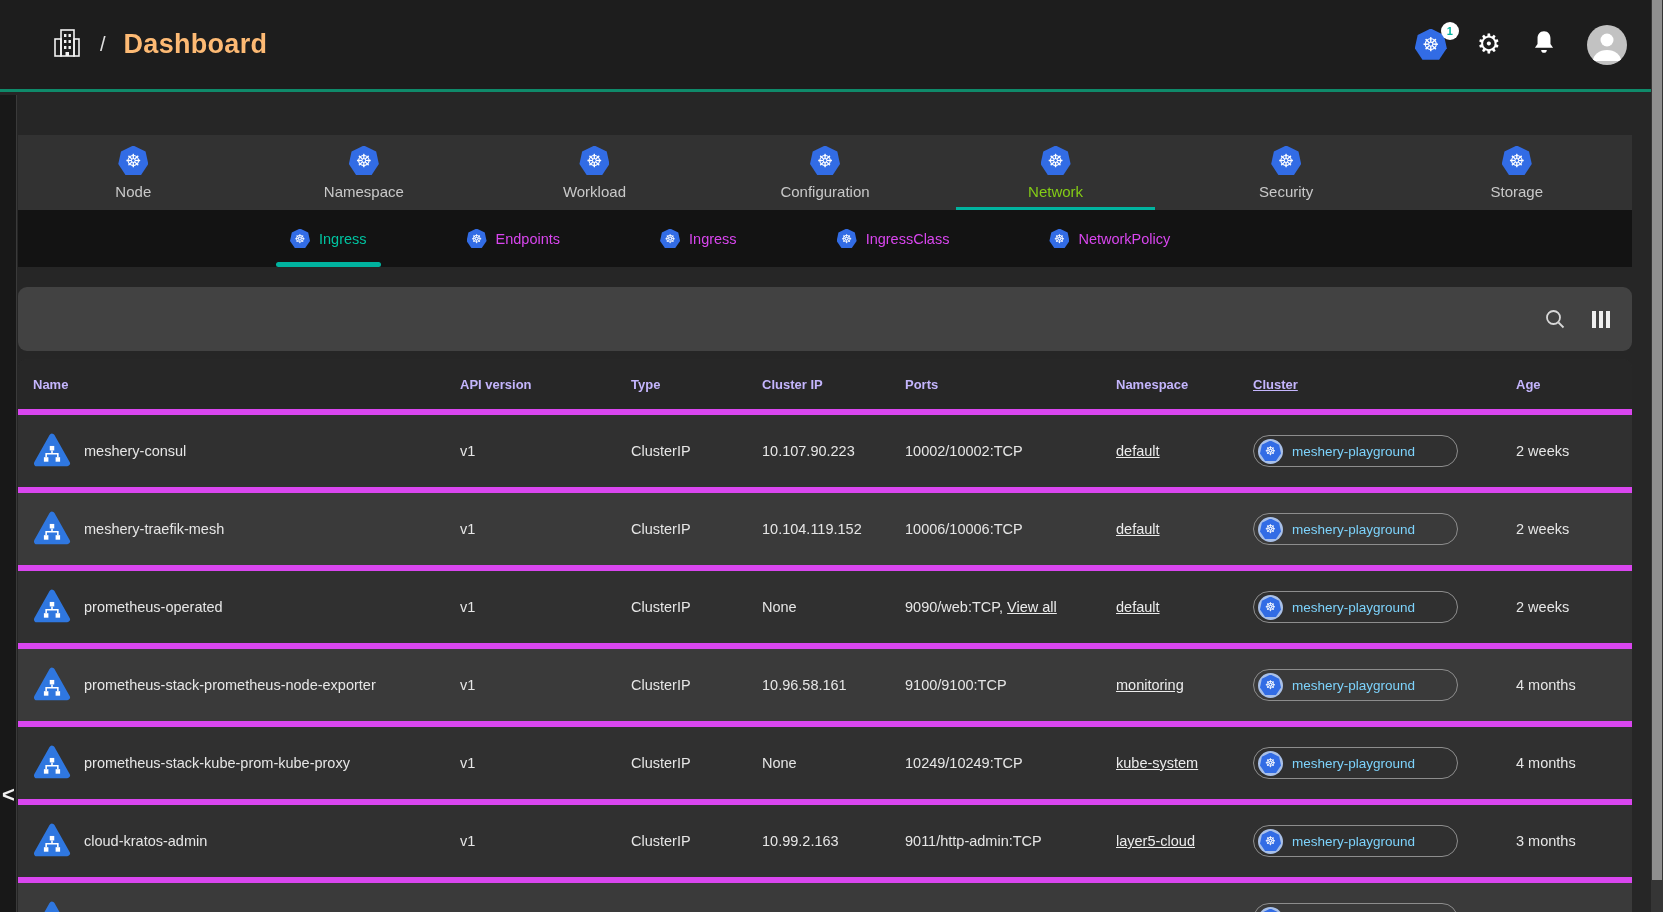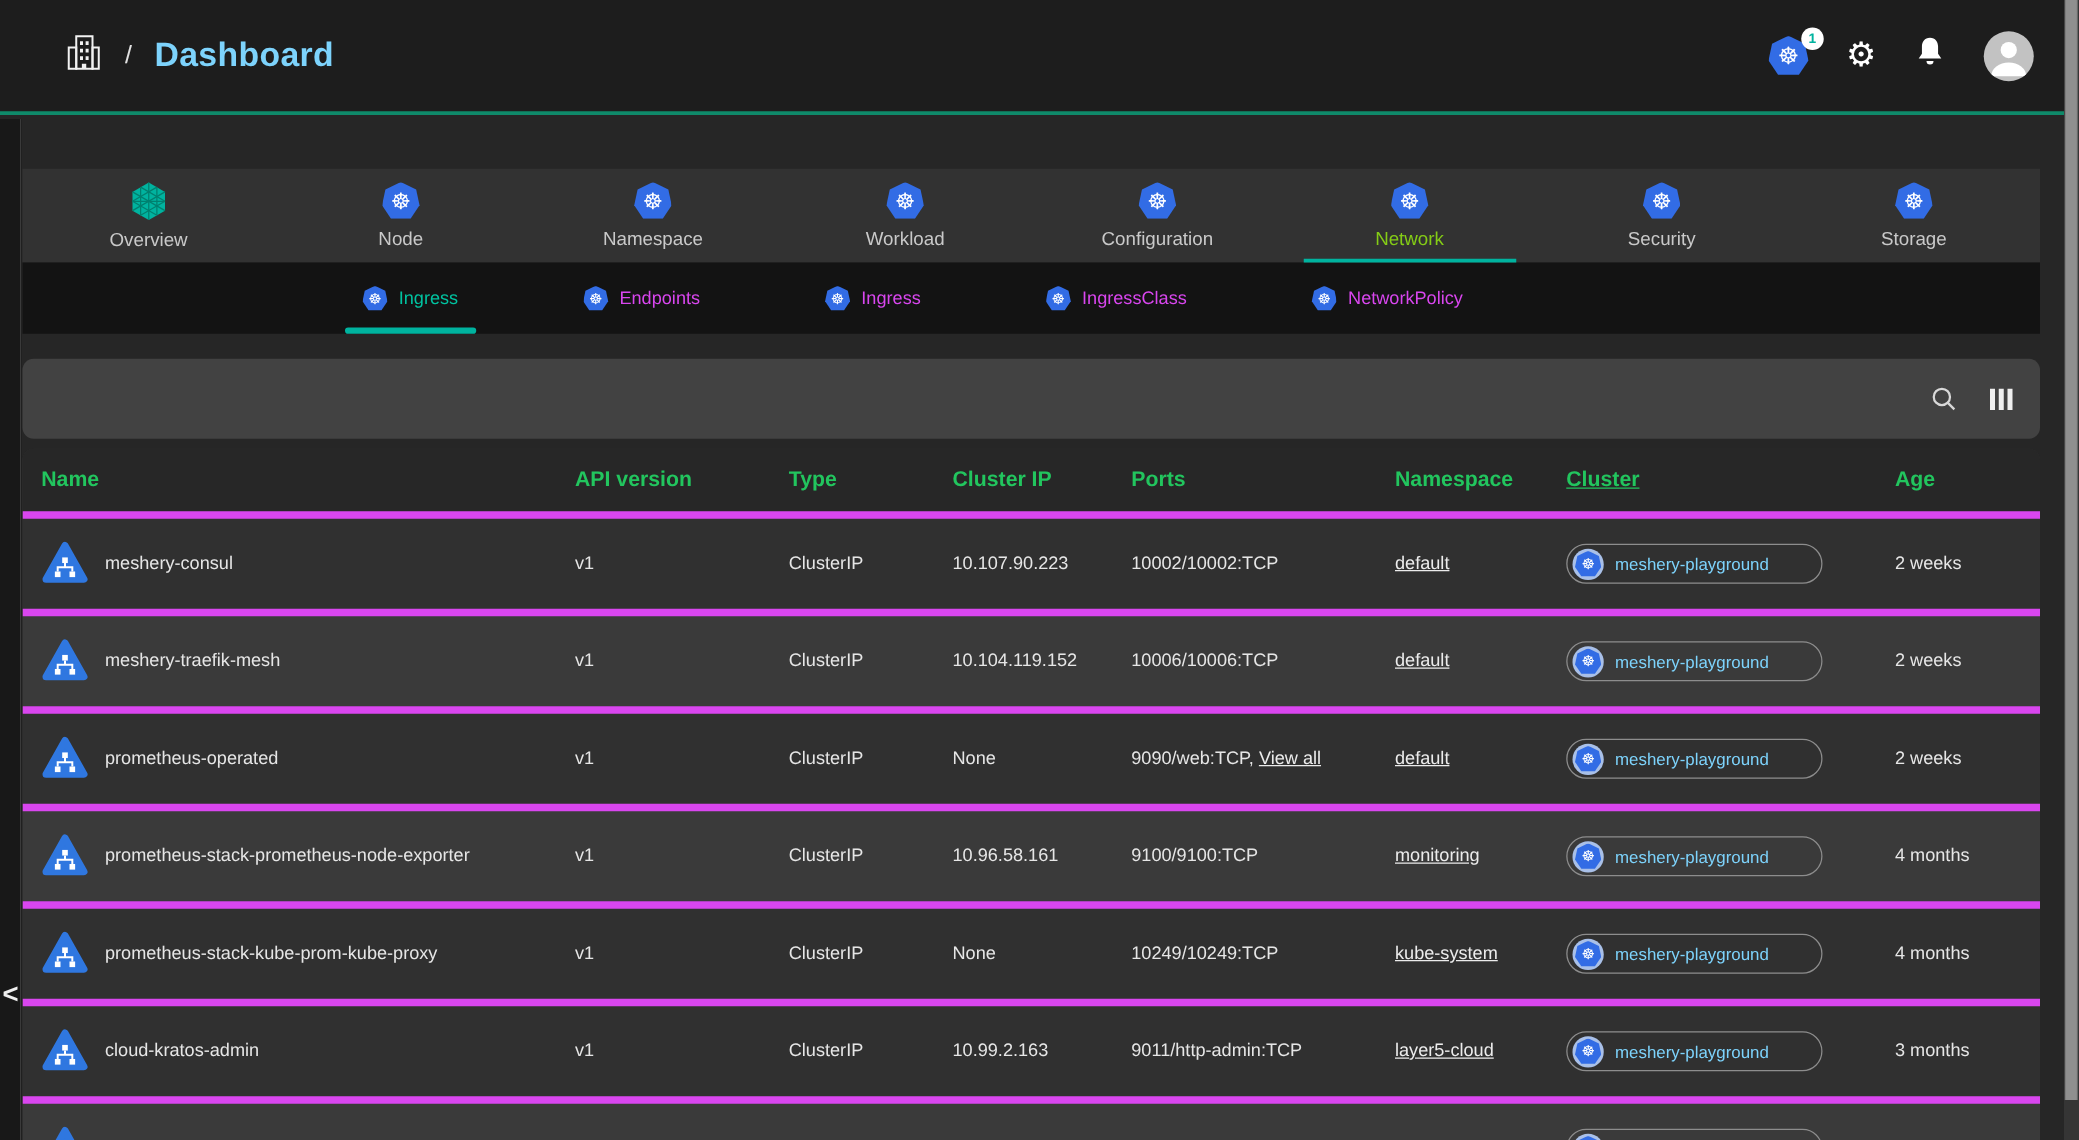--- a/index.html
+++ b/index.html
@@ -4,21 +4,21 @@
 <style>
   * { margin:0; padding:0; box-sizing:border-box; }
   html,body { width:1663px; height:912px; overflow:hidden; background:#262626;
     font-family:"Liberation Sans", sans-serif; color:#e6e6e6; }
 
   
   .topbar { position:relative; height:92px; background:#1d1d1d;
     border-bottom:3px solid #0f8a6a; display:flex; align-items:center; padding:0 36px 0 52px; }
   .crumb { display:flex; align-items:center; gap:18px; }
   .crumb .slash { color:#e0e0e0; font-size:20px; }
-  .crumb .title { color:#7dd3fc; font-size:27px; font-weight:bold; letter-spacing:.3px; }
+  .crumb .title { color:#fdba74; font-size:27px; font-weight:bold; letter-spacing:.3px; }
   .topbar-right { margin-left:auto; display:flex; align-items:center; gap:30px; }
 
   .hepta { display:inline-flex; align-items:center; justify-content:center;
     background:#326CE5; color:#fff;
     clip-path:polygon(50% 0%, 91% 20%, 100% 62%, 76% 98%, 24% 98%, 0% 62%, 9% 20%); }
   .hepta-lg { width:32px; height:32px; font-size:19px; }
   .hepta-md { width:30px; height:30px; font-size:18px; }
   .hepta-sm { width:20px; height:20px; font-size:12px; }
 
   .ctx-wrap { position:relative; }
@@ -62,21 +62,21 @@
   
   .toolbar { margin-top:20px; height:64px; background:#424242; border-radius:9px;
     display:flex; align-items:center; justify-content:flex-end; gap:26px; padding:0 22px; }
   .icon-btn { background:none; border:none; cursor:pointer; display:flex; align-items:center; }
   .cols-icon { display:flex; gap:2.5px; }
   .cols-icon i { width:4.5px; height:17px; background:#efefef; }
 
   
   .table-card { margin-top:8px; border-radius:9px 9px 0 0; overflow:hidden; background:#303030; }
   .thead { display:flex; align-items:center; height:50px; background:#272727;
-    font-weight:bold; font-size:17px; color:#22c55e; }
+    font-weight:bold; font-size:13px; color:#c4b5fd; }
   .trow { display:flex; align-items:center; height:78px; border-top:6px solid #d946ef;
     font-size:14.5px; cursor:pointer; }
   .trow.odd { background:#303030; }
   .trow.even { background:#3a3a3a; }
   .cell { flex:none; padding-right:8px; }
   .c-name { width:442px; padding-left:15px; display:flex; align-items:center; gap:13px; }
   .c-api { width:171px; }
   .c-type { width:131px; }
   .c-ip { width:143px; }
   .c-ports { width:211px; }
@@ -145,38 +145,20 @@
   <span class="rail-chevron">&lt;</span>
 </div>
 <div class="v-scrollbar">
   <div class="v-thumb"></div>
 </div>
 
 <main class="content">
 
   <nav class="tabbar">
     <div class="tab">
-      <svg class="mesh-icon" viewBox="0 0 32 32">
-        <polygon points="16,1 29,8.5 29,23.5 16,31 3,23.5 3,8.5" fill="#00B39F"></polygon>
-        <g stroke="#00806f" stroke-width="1">
-          <line x1="3" y1="8.5" x2="29" y2="23.5"></line>
-            <line x1="29" y1="8.5" x2="3" y2="23.5"></line>
-          <line x1="16" y1="1" x2="16" y2="31"></line>
-            <line x1="9.5" y1="4.7" x2="9.5" y2="27.2"></line>
-          <line x1="22.5" y1="4.7" x2="22.5" y2="27.2"></line>
-            <line x1="3" y1="16" x2="29" y2="16"></line>
-          <line x1="9.5" y1="4.7" x2="29" y2="16"></line>
-            <line x1="3" y1="16" x2="22.5" y2="27.2"></line>
-          <line x1="22.5" y1="4.7" x2="3" y2="16"></line>
-            <line x1="29" y1="16" x2="9.5" y2="27.2"></line>
-        </g>
-      </svg>
-      <span class="tab-label">Overview</span>
-    </div>
-    <div class="tab">
       <span class="hepta hepta-md">☸</span>
       <span class="tab-label">Node</span>
     </div>
     <div class="tab">
       <span class="hepta hepta-md">☸</span>
       <span class="tab-label">Namespace</span>
     </div>
     <div class="tab">
       <span class="hepta hepta-md">☸</span>
       <span class="tab-label">Workload</span>

